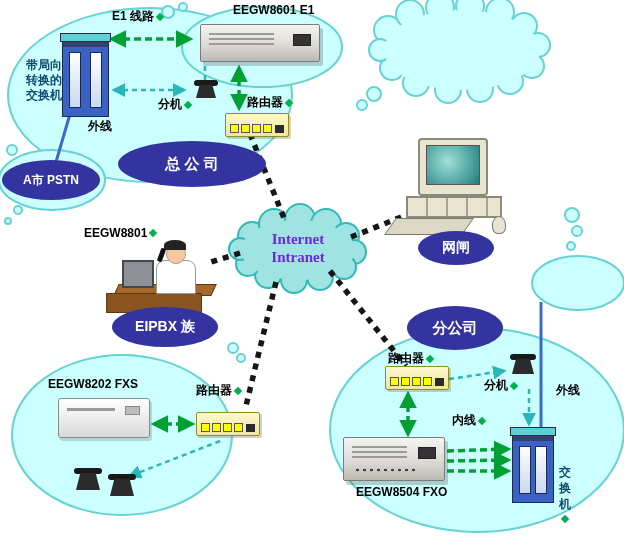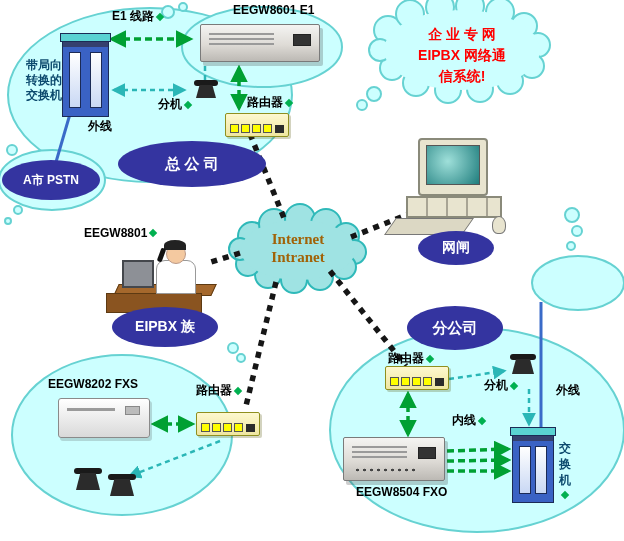--- a/index.html
+++ b/index.html
@@ -6,34 +6,34 @@
   .stage{position:relative;width:624px;height:541px;background:#fff;overflow:hidden;
          font-family:"Liberation Sans",sans-serif;}
   .stage svg{position:absolute;left:0;top:0;}
 
   
   .lbl{position:absolute;font-weight:bold;font-size:12px;color:#000;white-space:nowrap;
        display:flex;align-items:center;z-index:5;}
   .red{color:#0c4a6e;}
   .sparkle{width:6px;height:6px;background:#00b050;display:inline-block;margin-left:3px;
            transform:rotate(45deg);flex:0 0 auto;}
-  .vtext{flex-direction:column;align-items:center;white-space:normal;}
+  .vtext{flex-direction:column;align-items:center;white-space:normal;margin-top:24px;}
   .vtext span.tx{display:block;width:14px;word-break:break-all;line-height:16px;text-align:center;}
   .pbx span.tx{display:block;width:38px;word-break:break-all;line-height:15px;}
   .pbx{white-space:normal;}
 
   
   .site{position:absolute;background:#3434a0;border-radius:50%;color:#fff;font-weight:bold;
         display:flex;align-items:center;justify-content:center;z-index:6;
         font-family:"Liberation Sans",sans-serif;}
 
   
   .speech{position:absolute;left:392px;top:24px;width:140px;z-index:6;color:#ff0000;
           font-weight:bold;font-size:14px;line-height:21px;text-align:center;}
-  .inet{position:absolute;left:253px;top:230px;width:90px;z-index:6;color:#a16207;
+  .inet{position:absolute;left:253px;top:230px;width:90px;z-index:6;color:#6d28d9;
         font-weight:bold;font-size:15px;line-height:18px;text-align:center;
         font-family:"Liberation Serif",serif;}
 
   
   .gw{position:absolute;background:linear-gradient(180deg,#f4f4f2 0%,#dedbd6 55%,#bcb9b4 100%);
       border:1px solid #7a7a7a;border-radius:2px;box-shadow:3px 4px 0 rgba(60,60,60,.25);z-index:4;}
   .gw .vents{position:absolute;left:8px;top:8px;width:55%;height:14px;
       background:repeating-linear-gradient(180deg,#9a9a9a 0 2px,transparent 2px 5px);}
   .gw .panel{position:absolute;right:8px;top:9px;width:16px;height:10px;background:#333;border:1px solid #222;}
   .gw .leds{position:absolute;left:10px;bottom:6px;right:28px;height:8px;
@@ -246,25 +246,20 @@
   </div>
 
   <div class="site" style="left:2px;top:160px;width:98px;height:40px;font-size:12px">
     <span>A市 PSTN</span>
   </div>
 
   <div class="site" style="left:118px;top:141px;width:148px;height:46px;font-size:15px">
     <span>总 公 司</span>
   </div>
 
-  <div class="speech">
-    <div>企 业 专 网</div>
-    <div>EIPBX 网络通</div>
-    <div>信系统!</div>
-  </div>
 
   <div class="inet">
     <div>Internet</div>
     <div>Intranet</div>
   </div>
 
   <div class="pc" style="left:388px;top:138px;width:125px;height:100px">
     <div class="monitor">
       <div class="screen"></div>
     </div>

